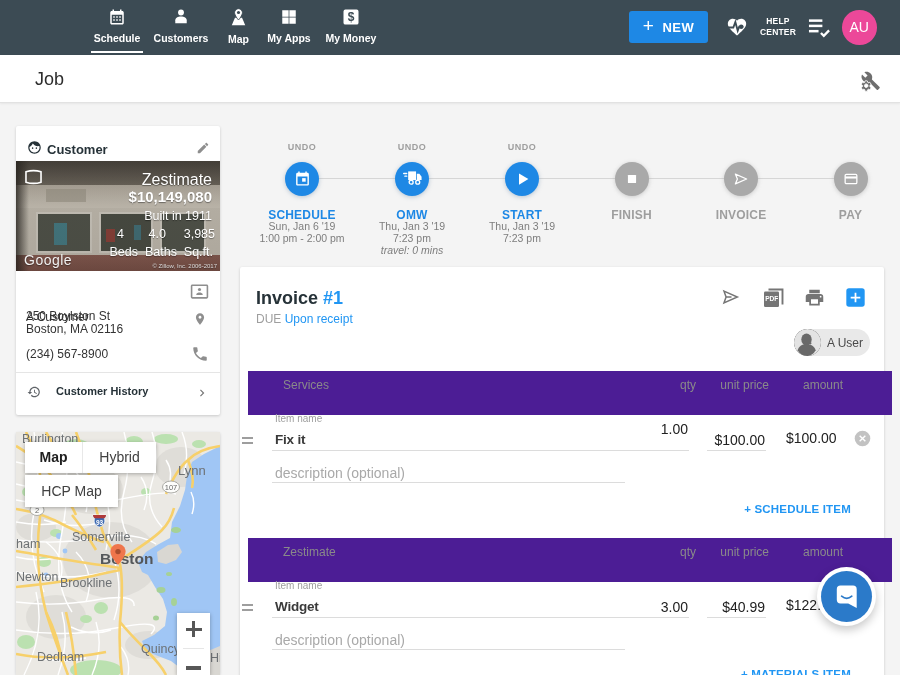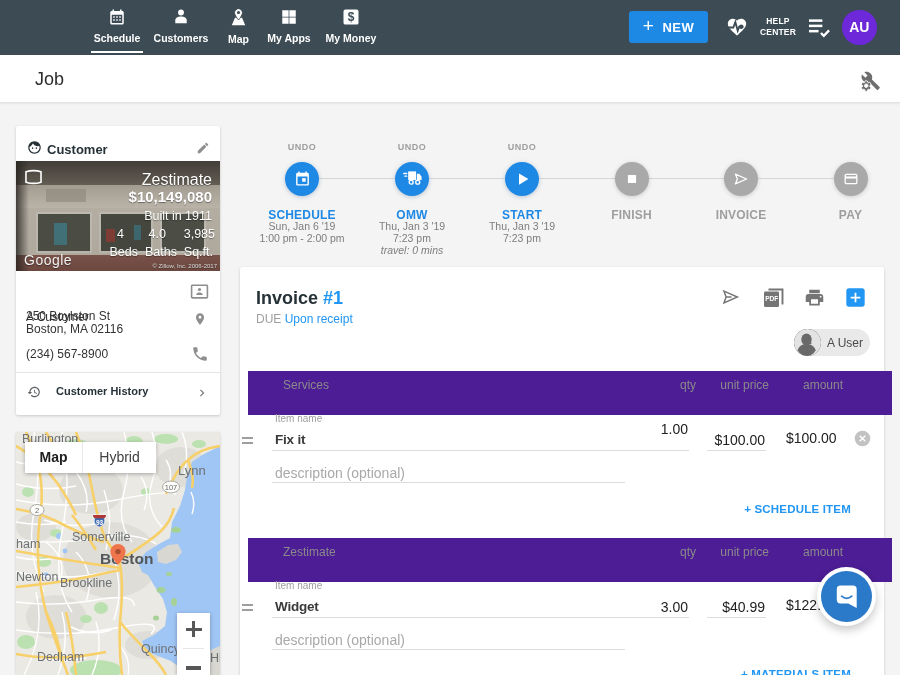--- a/index.html
+++ b/index.html
@@ -5,21 +5,21 @@
 * { margin:0; padding:0; box-sizing:border-box; }
 html,body { width:900px; height:675px; overflow:hidden; font-family:"Liberation Sans", sans-serif; background:#f4f4f4; }
 .topnav { position:absolute; left:0; top:0; width:900px; height:55px; background:#3c4b54; }
 .navitem { position:absolute; top:0; height:55px; text-align:center; color:#fff; }
 .navitem svg { display:inline-block; margin-top:8px; }
 .navlabel { font-size:10.5px; font-weight:bold; margin-top:2px; white-space:nowrap; }
 .navitem.active:after { content:""; position:absolute; left:0px; right:0px; bottom:2px; height:2.5px; background:#fff; }
 .newbtn { position:absolute; left:629px; top:11px; width:79px; height:32px; background:#1e88e5; border-radius:3px; color:#fff; font-size:13px; font-weight:bold; display:flex; align-items:center; justify-content:center; letter-spacing:0.5px; }
 .newbtn .plus { font-size:19px; font-weight:normal; margin-right:8px; margin-top:-2px; }
 .helpcenter { position:absolute; left:752px; top:16px; width:52px; color:#fff; font-size:8.5px; font-weight:bold; text-align:center; line-height:11px; letter-spacing:0.2px; }
-.avatar { position:absolute; left:842px; top:10px; width:34.5px; height:34.5px; border-radius:50%; background:#6d28d9; color:#fff; font-size:14px; font-weight:bold; display:flex; align-items:center; justify-content:center; }
+.avatar { position:absolute; left:842px; top:10px; width:34.5px; height:34.5px; border-radius:50%; background:#ec4899; color:#fff; font-size:14px; font-weight:normal; display:flex; align-items:center; justify-content:center; }
 .jobbar { position:absolute; left:0; top:55px; width:900px; height:48px; background:#fff; border-bottom:1px solid #e2e2e2; box-shadow:0 1px 2px rgba(0,0,0,0.06); }
 .jobtitle { position:absolute; left:35px; top:14px; font-size:18px; color:#2d2d2d; }
 .toolsicon { position:absolute; left:858px; top:69px; }
 
 
 .card { position:absolute; background:#fff; border-radius:2px; box-shadow:0 1px 3px rgba(0,0,0,0.18); }
 .custcard { left:16px; top:126px; width:204px; height:289px; }
 .custhead { position:absolute; left:0; top:0; width:100%; height:35px; }
 .custhead .t { position:absolute; left:31px; top:16px; font-size:13px; font-weight:bold; color:#263238; }
 .photo { position:absolute; left:0; top:35px; width:204px; height:110px; overflow:hidden; background:#57504a; }
@@ -319,20 +319,21 @@
   </g>
 
   <path d="M102 112 c-4.2 0 -7.6 3.4 -7.6 7.6 0 5.7 7.6 13.4 7.6 13.4 s7.6 -7.7 7.6 -13.4 c0 -4.2 -3.4 -7.6 -7.6 -7.6 z" fill="#ef764c"></path>
   <circle cx="102" cy="119.6" r="2.7" fill="#a94e2f"></circle>
 </svg>
 
 <div style="position:absolute;left:9px;top:10px;width:131px;height:31px;background:#fff;box-shadow:0 1px 4px rgba(0,0,0,0.3);display:flex;">
   <div style="width:58px;text-align:center;line-height:31px;font-size:14px;font-weight:bold;color:#1f1f1f;border-right:1px solid #e8e8e8;">Map</div>
   <div style="flex:1;text-align:center;line-height:31px;font-size:14px;color:#414141;">Hybrid</div>
 </div>
+<div style="position:absolute;left:9px;top:43px;width:93px;height:32px;background:#fff;box-shadow:0 1px 4px rgba(0,0,0,0.3);text-align:center;line-height:32px;font-size:14px;color:#414141;">HCP Map</div>
 
 <div style="position:absolute;left:161px;top:181px;width:33px;height:62px;background:#fff;box-shadow:0 1px 4px rgba(0,0,0,0.3);">
   <div style="position:absolute;left:8.5px;top:14.5px;width:16px;height:3.6px;background:#575757;"></div>
   <div style="position:absolute;left:14.7px;top:8.3px;width:3.6px;height:16px;background:#575757;"></div>
   <div style="position:absolute;left:6px;top:34.5px;width:21px;height:1px;background:#e6e6e6;"></div>
   <div style="position:absolute;left:9px;top:52.5px;width:15px;height:4px;background:#575757;"></div>
 </div>
 </div>
 
 <div class="timeline">

